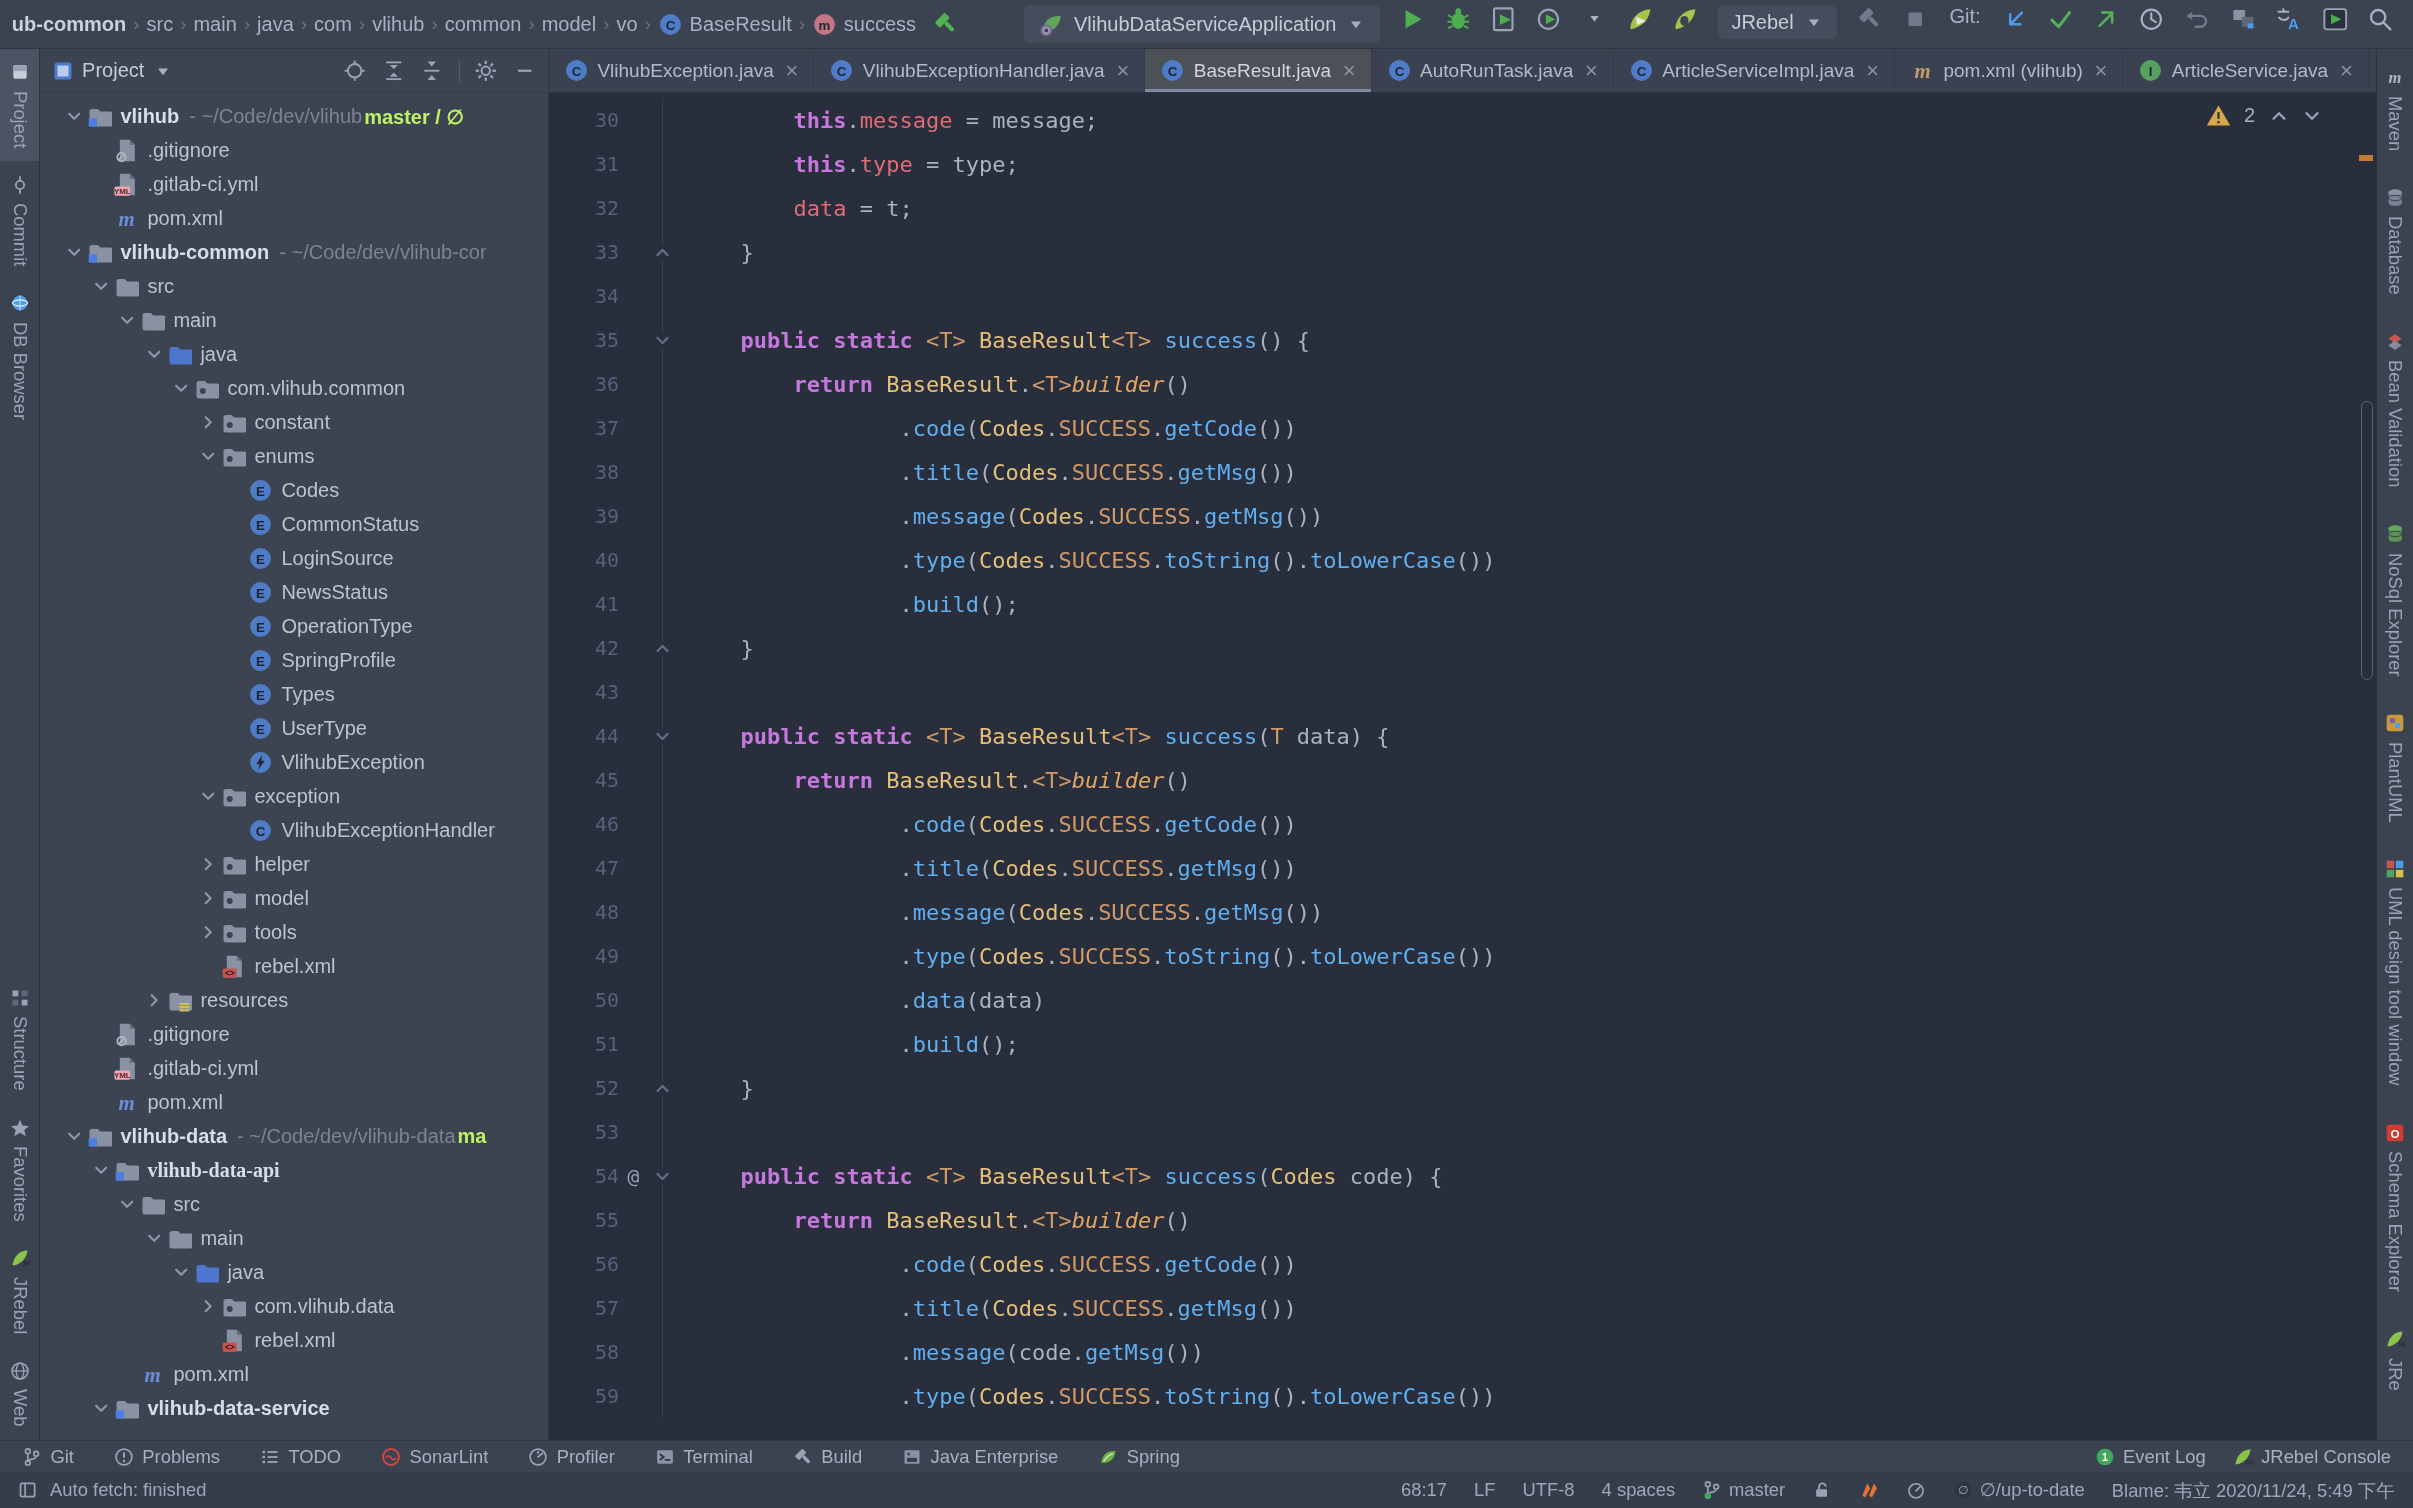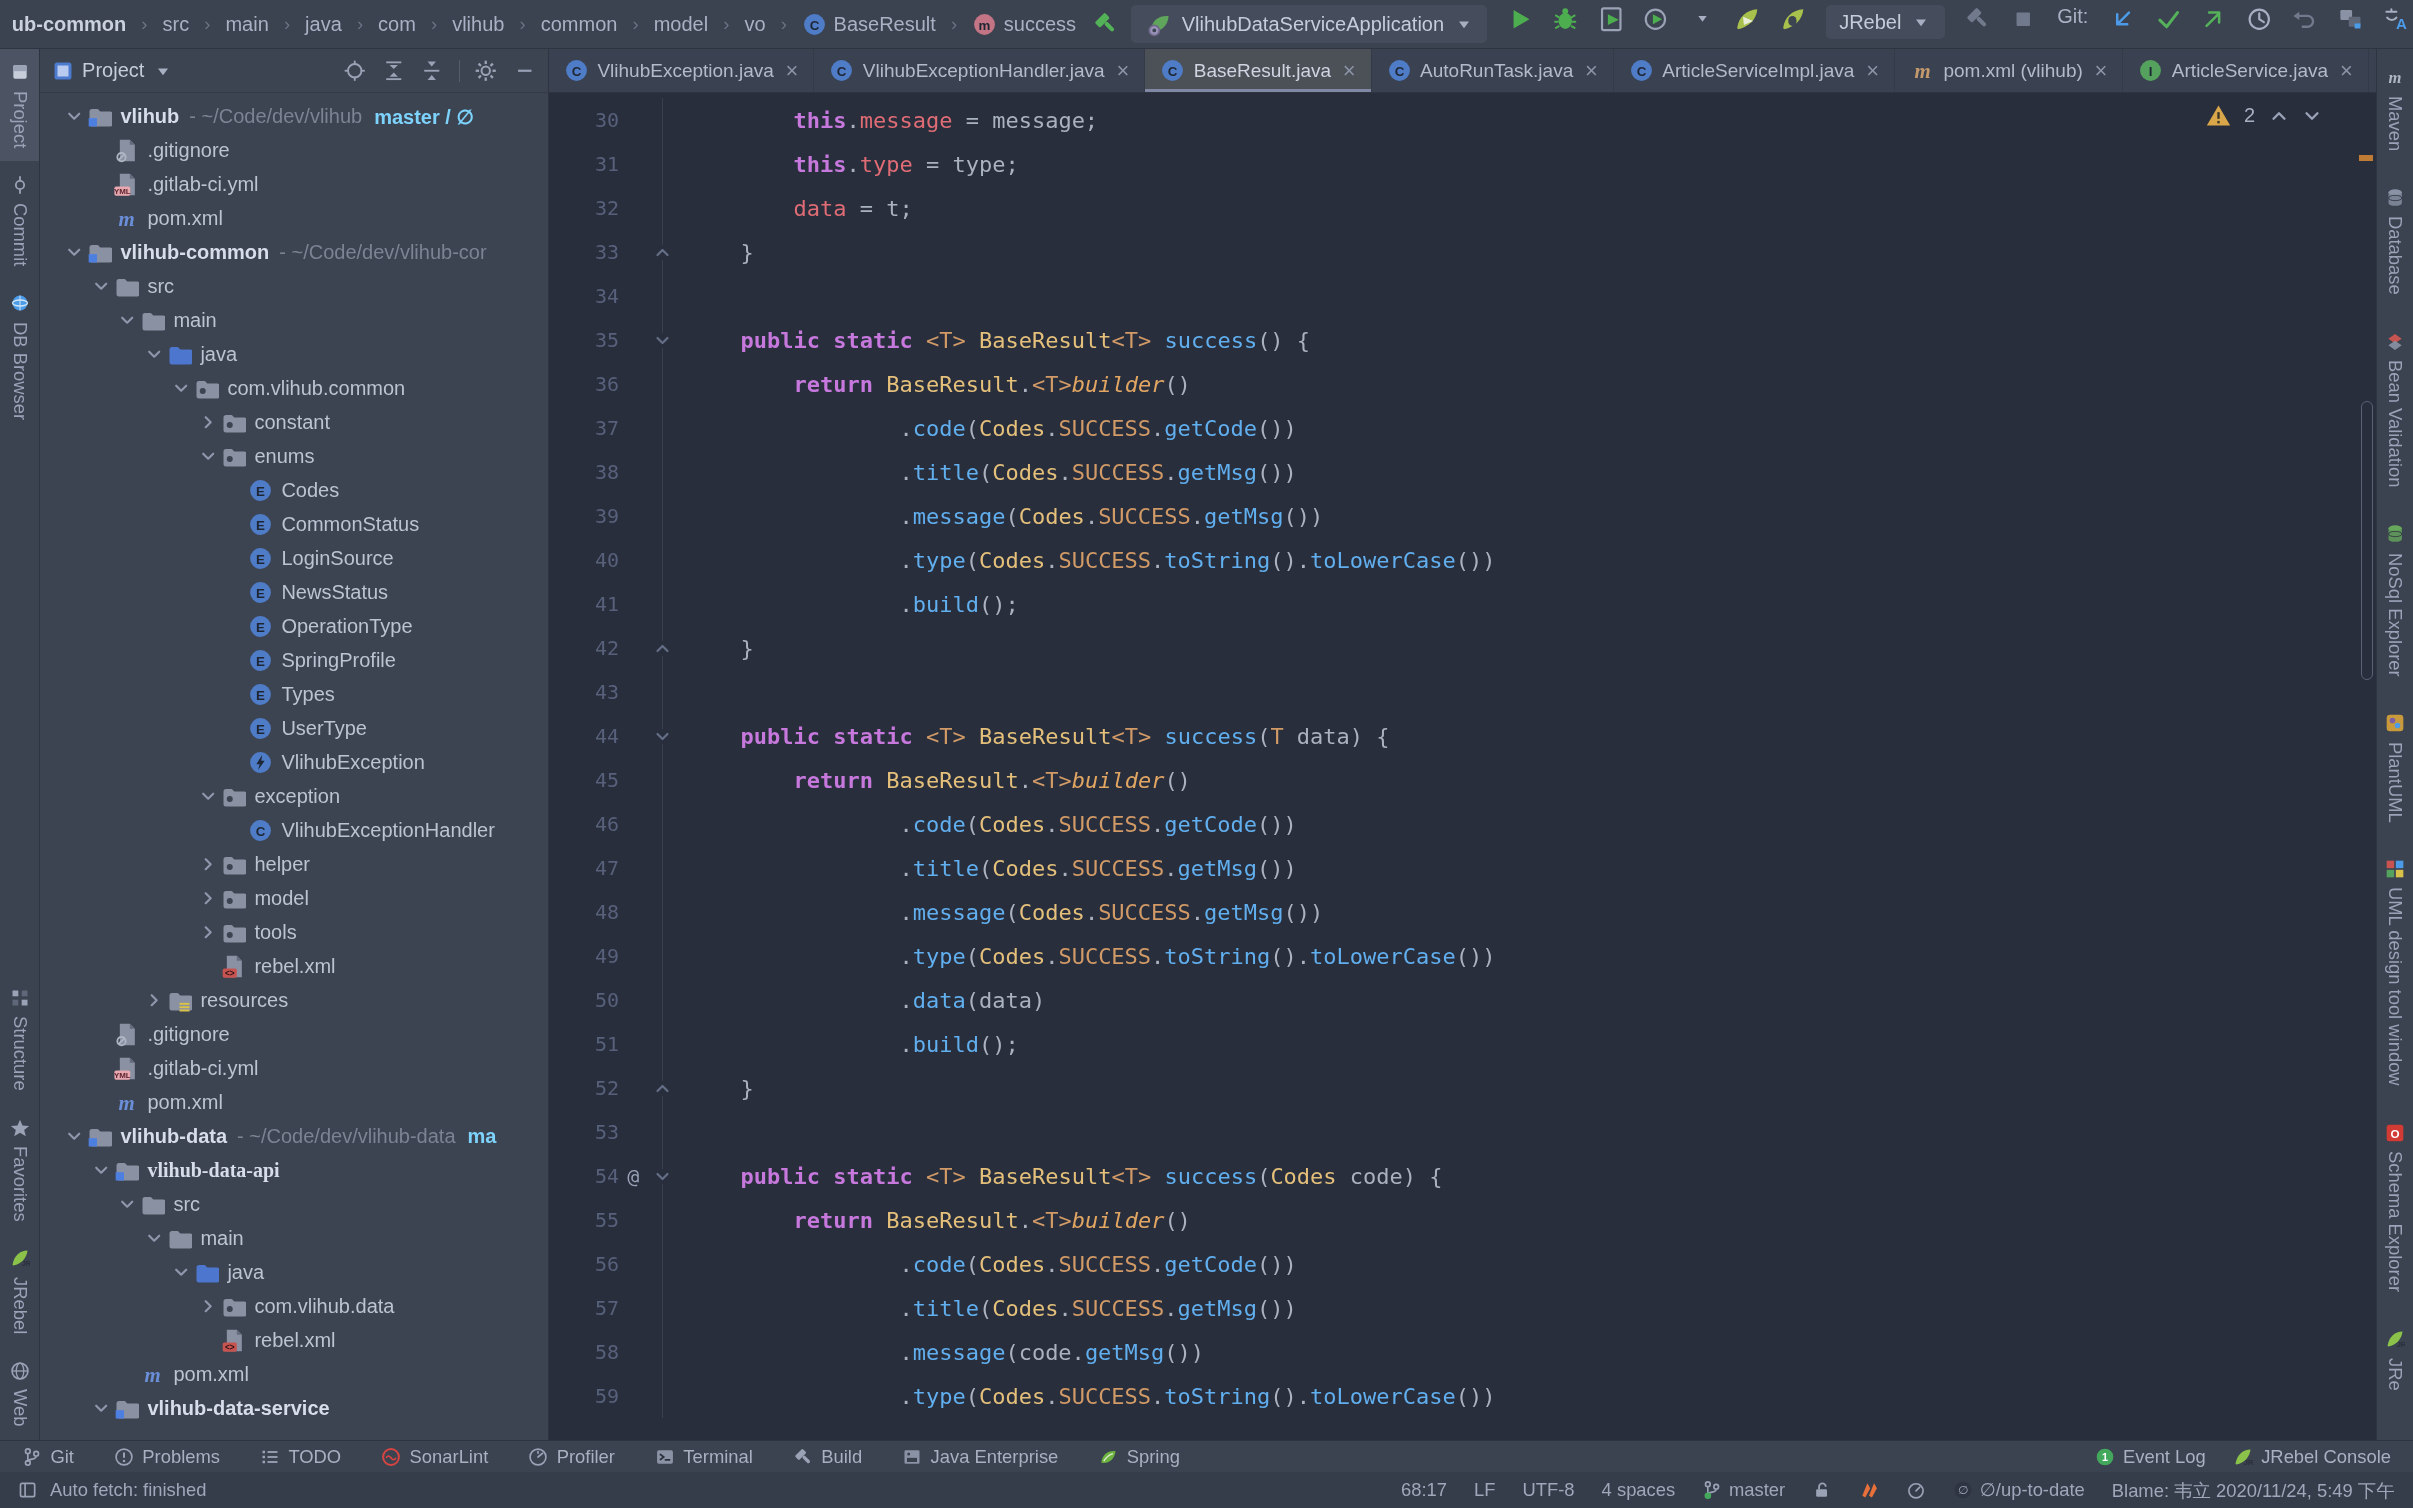--- a/index.html
+++ b/index.html
@@ -5,21 +5,21 @@
   html,body{margin:0;padding:0;background:#2E3440;}
   #app{position:relative;width:2413px;height:1508px;overflow:hidden;
        font-family:"Liberation Sans",sans-serif;color:#B7BECC;background:#3B4250;
        -webkit-font-smoothing:antialiased;}
   .grow{flex:1 1 auto;}
   svg{display:block;}
 
   
   .topbar{height:49px;display:flex;align-items:center;padding:0 18.4px 0 8.4px;
           background:#3B4250;border-bottom:0.8px solid #2E3440;box-sizing:border-box;gap:11.7px;}
-  .crumbs{display:flex;align-items:center;gap:10px;font-size:20px;color:#A9B2C4;white-space:nowrap;}
+  .crumbs{display:flex;align-items:center;gap:2px;font-size:20px;color:#A9B2C4;white-space:nowrap;}
   .crumb{display:flex;align-items:center;gap:6.7px;padding:1.7px 3.4px;}
   .crumb.bold{font-weight:700;color:#CBD2DE;}
   .crumb-sep{color:#6B7385;font-size:18.4px;padding:0 1.7px;}
   .tb-right{margin-left:auto;display:flex;align-items:flex-start;gap:18.4px;}
   .tbi{width:28.5px;height:28.5px;display:inline-flex;align-items:center;justify-content:center;cursor:pointer;}
   .chip{display:inline-flex;align-items:center;gap:10px;background:#454C5B;border-radius:5px;
         padding:5.9px 13.4px;color:#C5CCDA;font-size:20px;cursor:pointer;white-space:nowrap;}
   .tb-label{font-size:20px;color:#A9B2C4;margin:0 1.7px;}
   .iconrow{display:flex;align-items:center;gap:17px;}
 
@@ -45,21 +45,21 @@
   .pp-actions{margin-left:auto;display:flex;align-items:center;gap:15px;}
   .pp-actions .tbi{width:23.5px;height:23.5px;}
   .pp-divider{width:0.8px;height:22px;background:#555C6B;}
   .tree{flex:1;overflow:hidden;padding-top:6.7px;}
   .trow{height:34px;display:flex;align-items:center;font-size:20px;white-space:nowrap;cursor:pointer;}
   .trow .chev{width:25px;height:25px;flex:0 0 25px;display:flex;align-items:center;justify-content:center;}
   .trow .ticon{width:25px;height:25px;flex:0 0 25px;margin-right:8.4px;display:flex;align-items:center;justify-content:center;}
   .tlabel{color:#BCC3D1;}
   .trow.bold .tlabel{color:#D8DEE9;font-weight:700;}
   .tpath{color:#7C8494;margin-left:10px;}
-  .tbranch{color:#7dd3fc;font-weight:700;margin-left:12px;}
+  .tbranch{color:#bef264;font-weight:700;margin-left:2px;}
 
   
   .editor-col{flex:1;display:flex;flex-direction:column;min-width:0;}
   .tabbar{height:43px;flex:0 0 43px;background:#3A4150;display:flex;align-items:stretch;
           border-bottom:0.8px solid #2E3440;overflow:hidden;}
   .tab{display:flex;align-items:center;gap:8.4px;padding:0 15px;font-size:19px;color:#B3BBCB;
        border-right:0.8px solid #343B48;cursor:pointer;position:relative;white-space:nowrap;}
   .tab .close{color:#8B93A6;font-size:22px;margin-left:3.4px;}
   .tab.active{background:#4B5157;color:#CFD5E1;}
   .tab.active::after{content:"";position:absolute;left:0;right:0;bottom:0;height:3.4px;background:#8088A6;}

